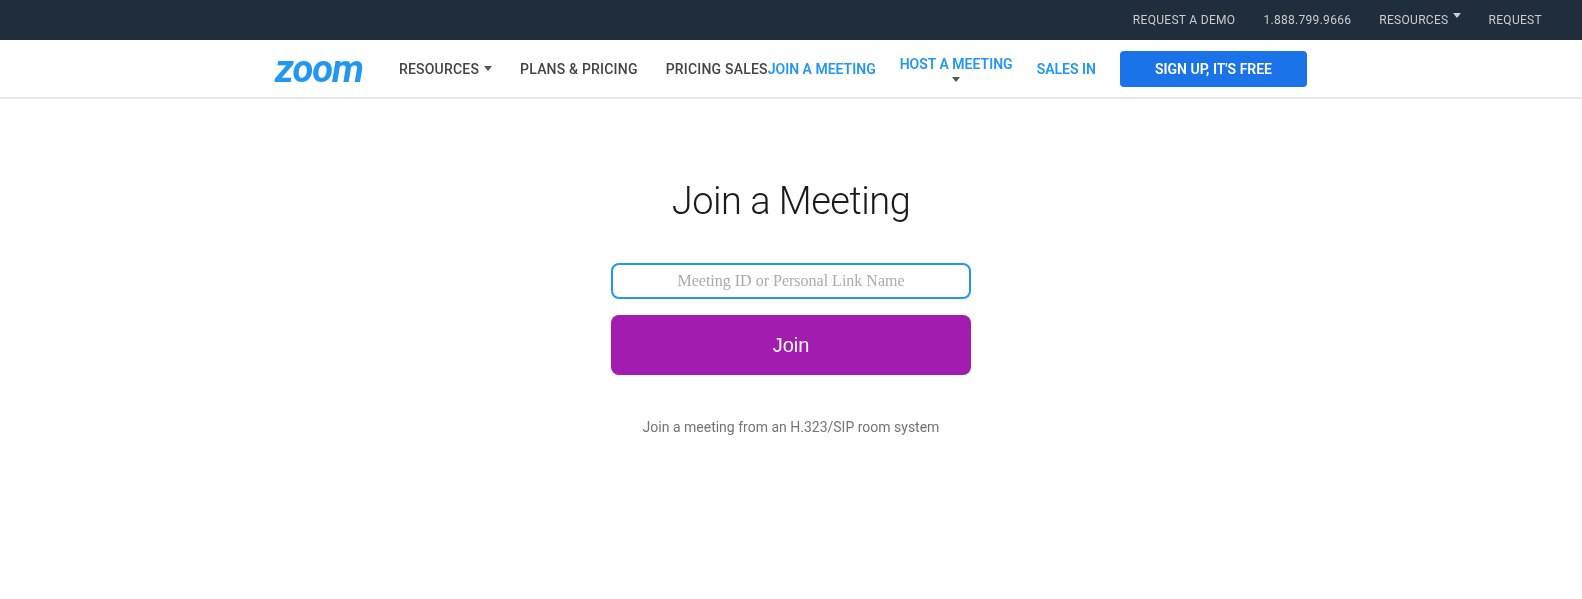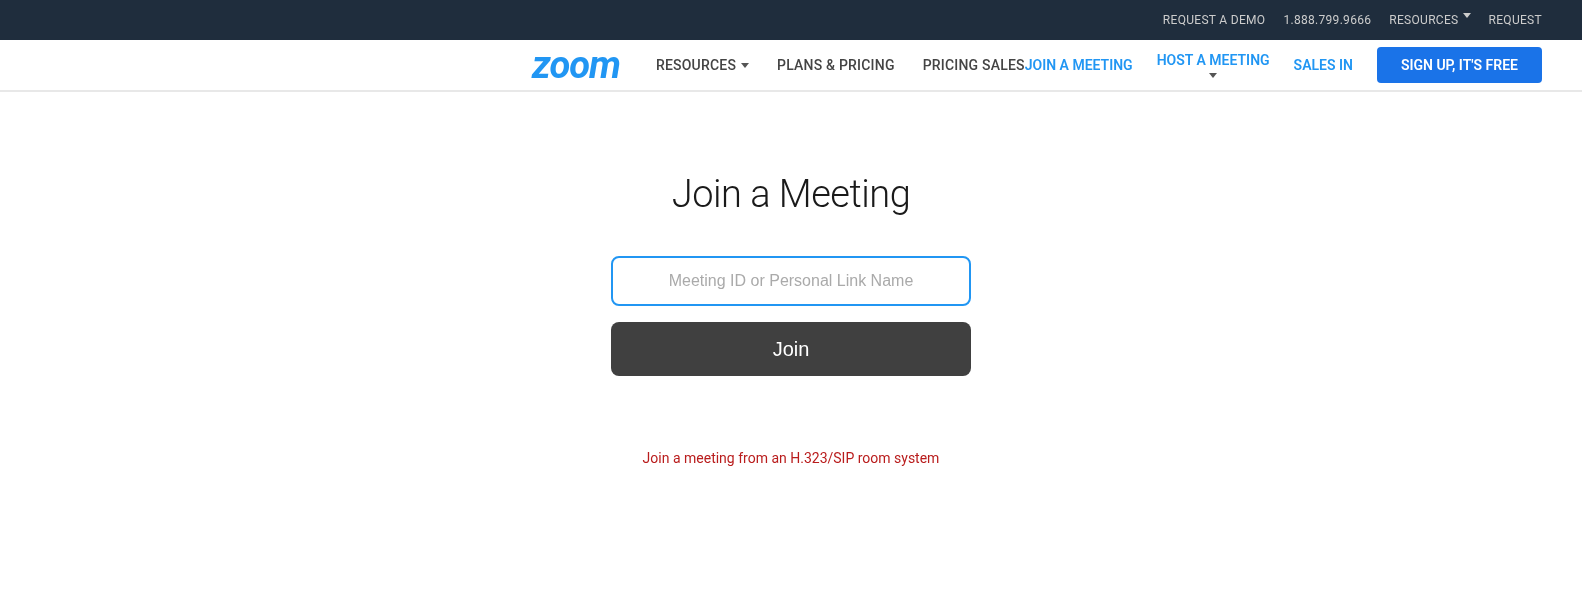--- a/index.html
+++ b/index.html
@@ -6,21 +6,21 @@
     body { font-family: -apple-system, BlinkMacSystemFont, 'Segoe UI', Roboto, sans-serif; background: #fff; }
 
     
     .top-bar {
       background: #1f2d3d;
       height: 40px;
       display: flex;
       align-items: center;
       justify-content: flex-end;
       padding: 0 40px;
-      gap: 18px;
+      gap: 28px;
     }
     .top-bar a {
       color: #ccc;
       font-size: 12px;
       text-decoration: none;
       letter-spacing: 0.3px;
     }
     .resources-link {
       display: flex;
       align-items: flex-start;
@@ -29,26 +29,26 @@
     .chevron-small {
       width: 0; height: 0;
       border-left: 4px solid transparent;
       border-right: 4px solid transparent;
       border-top: 5px solid #ccc;
       display: inline-block;
     }
 
     
     .main-nav {
-      height: 51px;
+      height: 58px;
       display: flex;
       align-items: center;
       padding: 0 40px;
       border-bottom: 1px solid #e8e8e8;
-      justify-content: flex-end;
+      justify-content: center;
     }
     .nav-left {
       display: flex;
       align-items: center;
       gap: 36px;
     }
     .logo {
       font-size: 38px;
       font-weight: 700;
       color: #2196f3;
@@ -95,21 +95,21 @@
       align-items: center;
       gap: 5px;
       flex-direction: column;
     }
     .sign-in-link {
       color: #2196f3 !important;
     }
     .signup-btn {
       background: #1a73e8;
       color: #fff !important;
-      padding: 10px 24px;
+      padding: 10px 35px;
       border-radius: 4px;
       font-size: 14px;
       font-weight: 600;
       text-decoration: none !important;
     }
 
     
     .main-content {
       display: flex;
       flex-direction: column;
@@ -125,48 +125,49 @@
     }
     .join-form {
       display: flex;
       flex-direction: column;
       align-items: center;
       gap: 12px;
       width: 360px;
     }
     .meeting-input {
       width: 100%;
-      height: 50px;
+      height: 36px;
       border: 2px solid #2196f3;
       border-radius: 8px;
       padding: 0 12px;
       font-size: 16px;
       color: #333;
       outline: none;
       text-align: center;
+      font-family: Liberation Serif, serif;
     }
     .meeting-input::placeholder {
       color: #aaa;
     }
     .join-btn {
       width: 100%;
-      height: 54px;
-      background: #404040;
+      height: 60px;
+      background: #a21caf;
       color: #fff;
       border: none;
       border-radius: 8px;
       font-size: 20px;
       font-weight: 500;
       cursor: pointer;
       margin-top: 4px;
     }
 
     .room-system-link {
-      margin-top: 74px;
-      color: #b91c1c;
+      margin-top: 44px;
+      color: #737373;
       font-size: 14px;
       text-decoration: none;
     }
   </style>
 </head>
 <body>
 
 <div class="top-bar">
   <a>REQUEST A DEMO</a>
   <a>1.888.799.9666</a>

